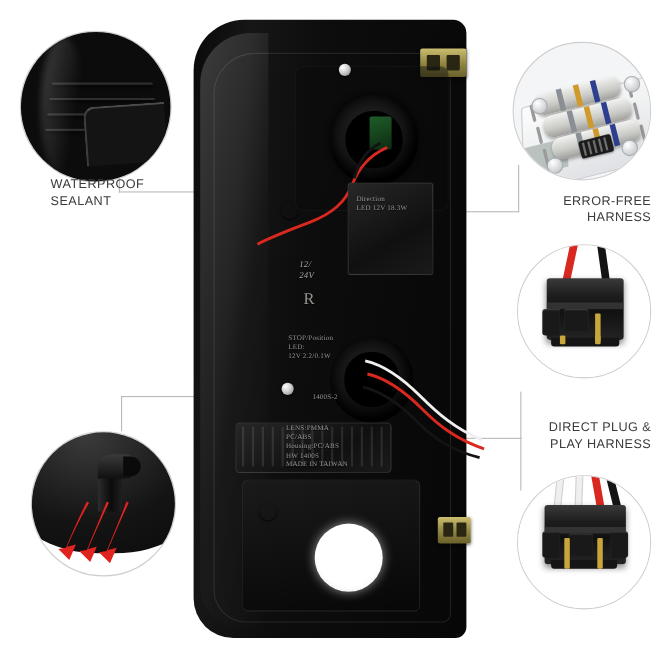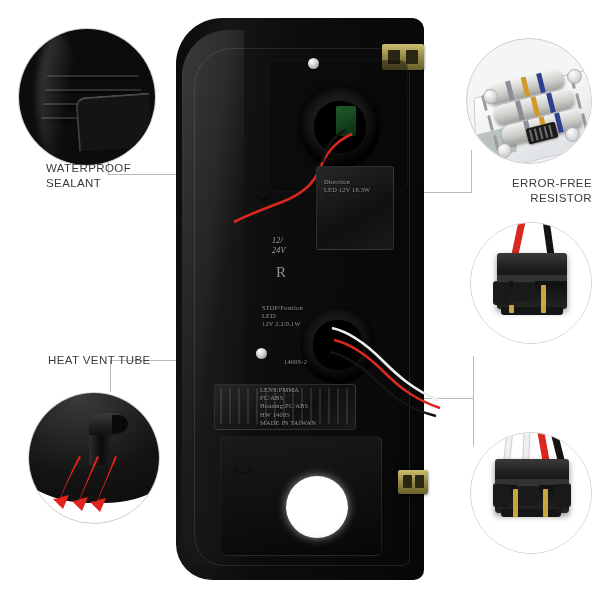--- a/index.html
+++ b/index.html
@@ -337,24 +337,25 @@
       <div class="foot" style="left:30px;top:76px;width:60px;height:8px;"></div>
       <div class="pin" style="left:42px;top:56px;height:28px;"></div>
       <div class="pin" style="left:72px;top:56px;height:28px;"></div>
     </div>
   </div>
 
   <div class="label" style="left:46px;top:161px;width:150px;">WATERPROOF
 SEALANT</div>
 
   <div class="label right" style="left:474px;top:176px;width:118px;">ERROR-FREE
-RESISTOR</div>
-
-  <div class="label" style="left:48px;top:353px;width:160px;">HEAT VENT TUBE</div>
-
+HARNESS</div>
+
+
+  <div class="label right" style="left:466px;top:382px;width:126px;">DIRECT PLUG &amp;
+PLAY HARNESS</div>
 
   <div id="light">
     <div class="outer"></div>
     <div class="curve-hi"></div>
     <div class="rim"></div>
 
     <div class="bracket" style="left:206px;top:26px;width:42px;height:26px;">
       <div class="slot" style="left:6px;top:6px;width:12px;height:14px;"></div>
       <div class="slot" style="left:24px;top:6px;width:12px;height:14px;"></div>
     </div>

